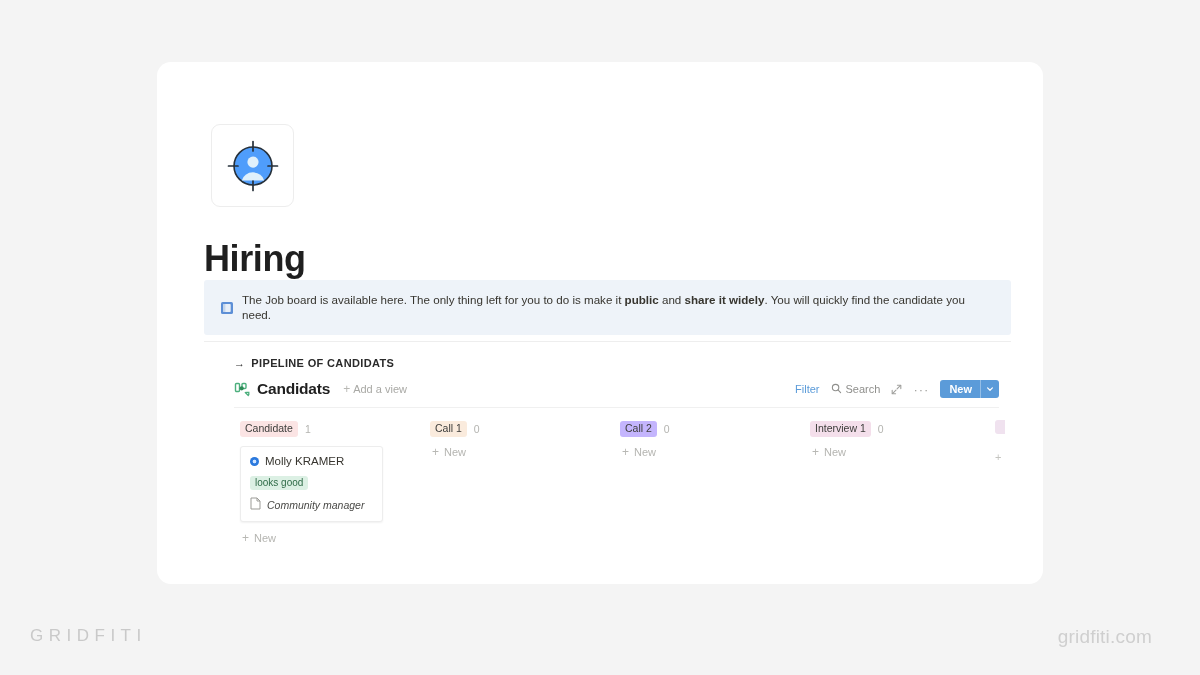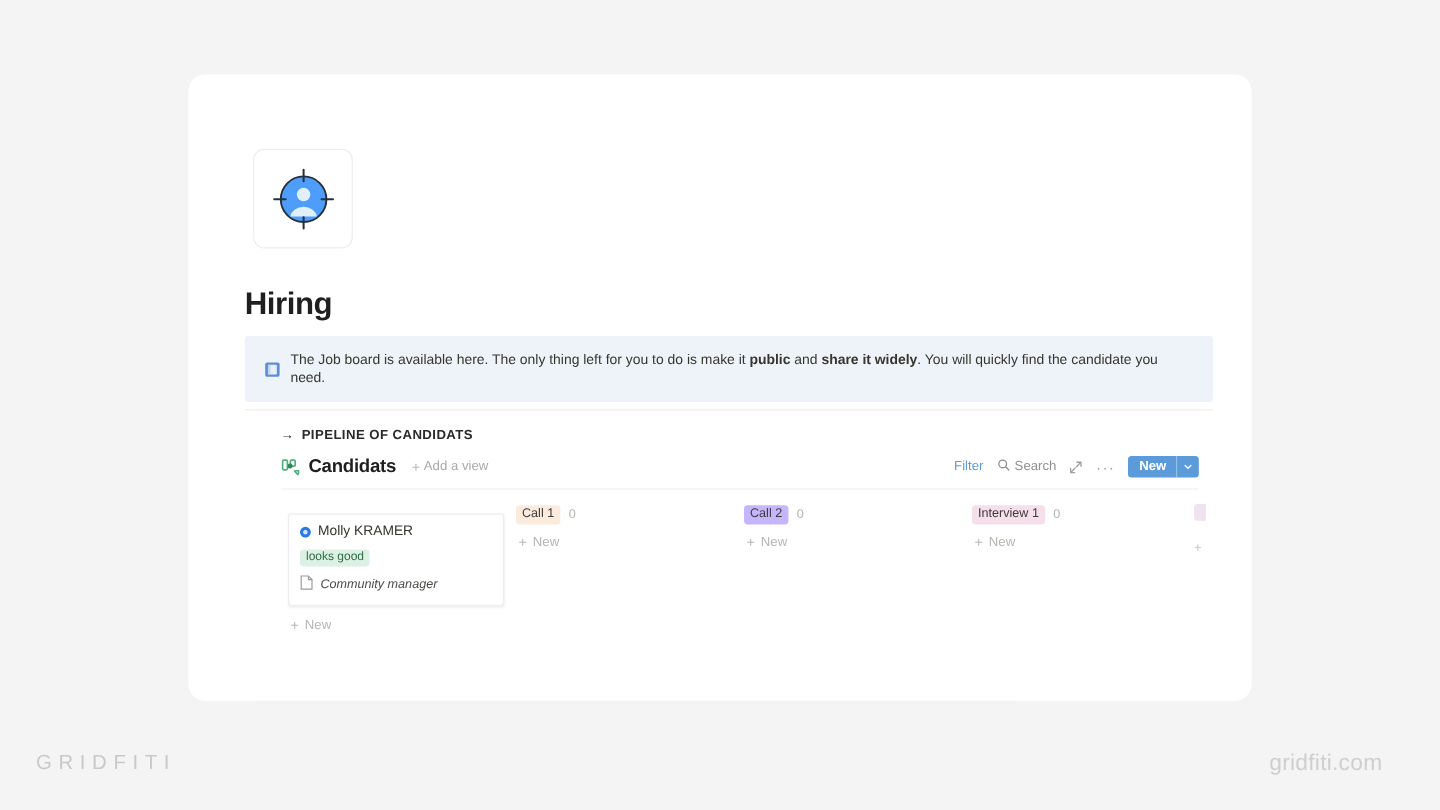--- a/index.html
+++ b/index.html
@@ -64,21 +64,21 @@
     align-items: center;
     justify-content: center;
   }
   .page-icon-wrap svg { display: block; }
 
   
   .page-title {
     position: absolute;
     left: 204px;
     top: 238px;
-    font-size: 26px;
+    font-size: 36px;
     font-weight: bold;
     color: #1f1f1f;
     letter-spacing: -0.4px;
   }
 
   
   .callout {
     position: absolute;
     left: 204px;
     top: 280px;
@@ -259,21 +259,21 @@
     color: #b4b4b0;
   }
 
   .kb-card {
     margin-top: 8px;
     background: #ffffff;
     border: 1px solid #ededed;
     border-radius: 3px;
     box-shadow: 0 1px 2px rgba(15,15,15,0.06);
     padding: 8px 3px 9px 9px;
-    width: 180px;
+    width: 143px;
     cursor: pointer;
   }
   .kb-card-title {
     display: flex;
     align-items: center;
     gap: 6px;
     font-size: 11.5px;
     color: #37352f;
     font-weight: 500;
   }
@@ -419,20 +419,24 @@
             <path d="M2 3.6 L5 6.6 L8 3.6" fill="none" stroke="#ffffff" stroke-width="1.5" stroke-linecap="round" stroke-linejoin="round"></path>
           </svg>
         </span>
       </span>
     </div>
   </div>
 
   <div class="kanban">
 
     <div class="kb-col">
+      <div class="kb-col-head">
+        <span class="kb-tag" style="background:#fbe4e4">Candidate</span>
+        <span class="kb-count">1</span>
+      </div>
       <div class="kb-card">
         <div class="kb-card-title">
           <span class="kb-card-dot"></span>
           <span>Molly KRAMER</span>
         </div>
         <span class="kb-prop-tag">looks good</span>
         <div class="kb-prop-row">
           <span>
             <svg width="11" height="13" viewBox="0 0 11 13">
               <path d="M1 1 h6 l3 3 v8 h-9 Z" fill="#ffffff" stroke="#9b9b97" stroke-width="1"></path>

